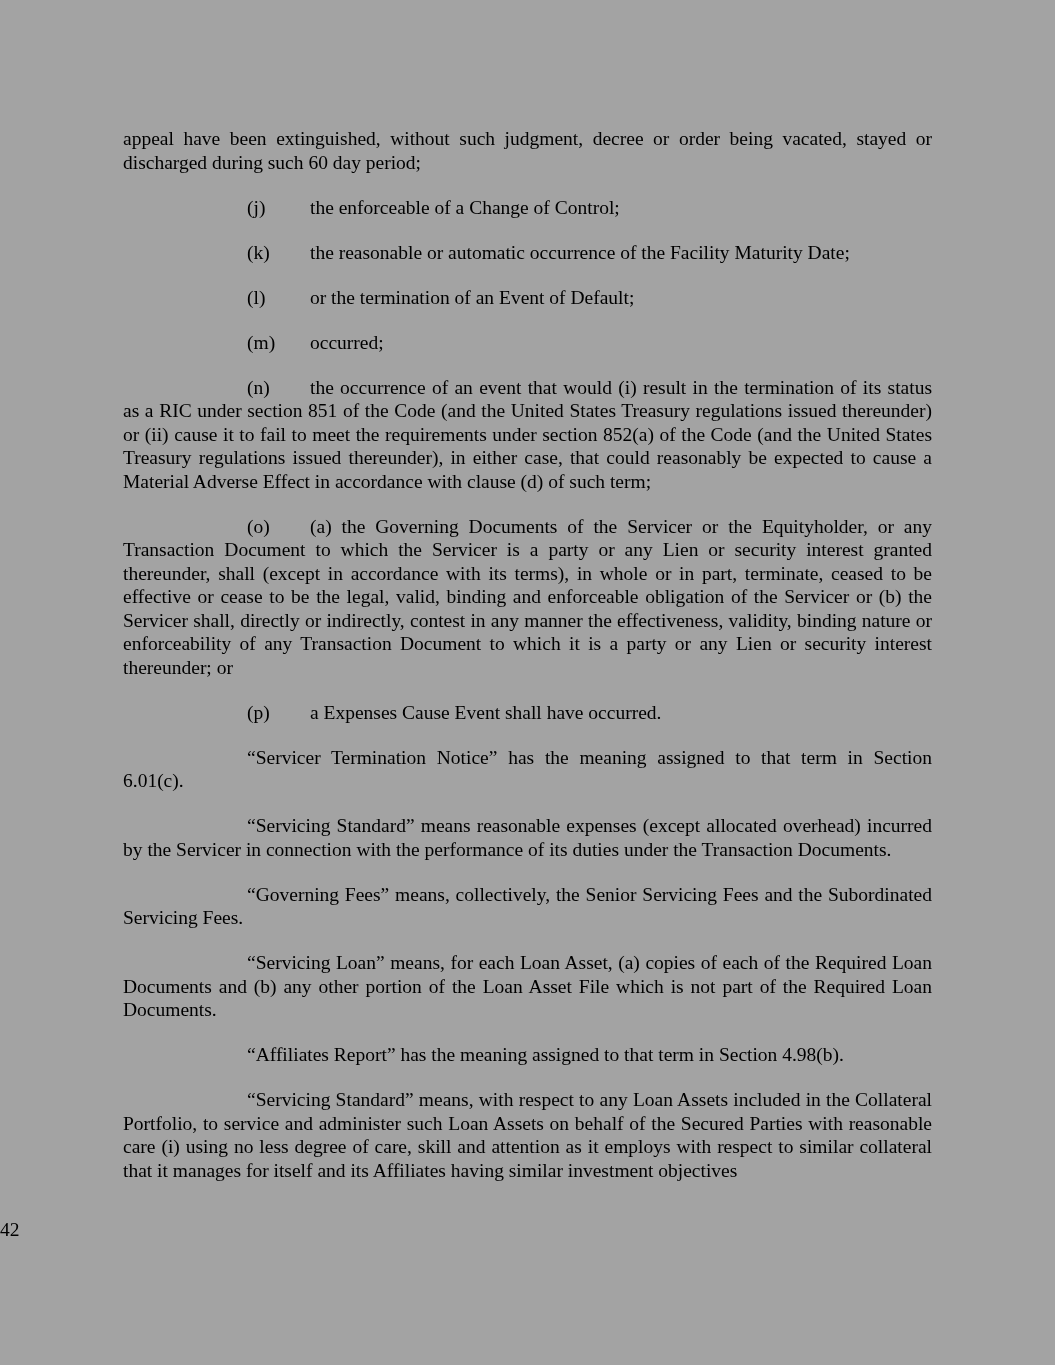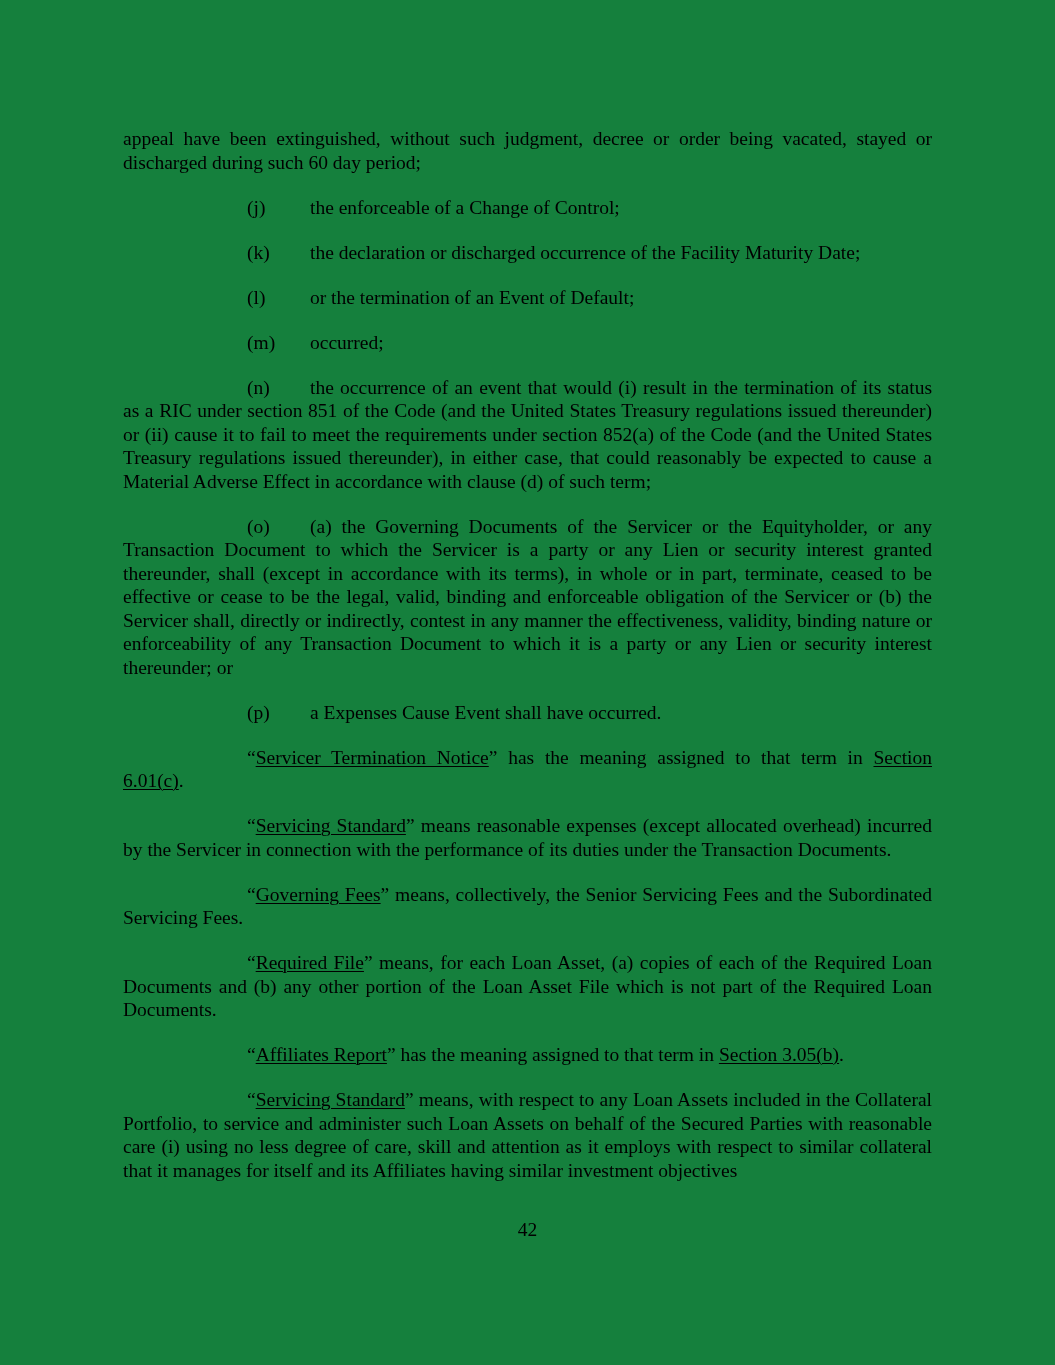--- a/index.html
+++ b/index.html
@@ -4,21 +4,21 @@
 <style>
   html, body {
     margin: 0;
     padding: 0;
     background: #ffffff;
   }
   .page {
     position: relative;
     width: 1055px;
     height: 1365px;
-    background: #15803d;
+    background: #a3a3a3;
     font-family: "Liberation Serif", "DejaVu Serif", serif;
     font-size: 19.5px;
     line-height: 23.5px;
     color: #000000;
     overflow: hidden;
   }
   .content {
     position: absolute;
     left: 123px;
     top: 127px;
@@ -31,62 +31,60 @@
   }
   p.indent {
     text-indent: 124px;
   }
   .label {
     display: inline-block;
     width: 63px;
     text-indent: 0;
   }
   .u {
-    text-decoration: underline;
     text-decoration-thickness: 1px;
     text-underline-offset: 2px;
   }
   .page-number {
     position: absolute;
     top: 1218px;
     left: 0;
     width: 100%;
-    text-align: center;
   }
 </style>
 </head>
 <body>
 
 <div class="page">
   <div class="content">
 
     <p class="para"><span>appeal have been extinguished, without such judgment, decree or order being vacated, stayed or discharged during such 60 day period;</span></p>
 
     <p class="para indent"><span class="label">(j)</span><span>the enforceable of a Change of Control;</span></p>
 
-    <p class="para indent"><span class="label">(k)</span><span>the declaration or discharged occurrence of the Facility Maturity Date;</span></p>
+    <p class="para indent"><span class="label">(k)</span><span>the reasonable or automatic occurrence of the Facility Maturity Date;</span></p>
 
     <p class="para indent"><span class="label">(l)</span><span>or the termination of an Event of Default;</span></p>
 
     <p class="para indent"><span class="label">(m)</span><span>occurred;</span></p>
 
     <p class="para indent"><span class="label">(n)</span><span>the occurrence of an event that would (i) result in the termination of its status as a RIC under section 851 of the Code (and the United States Treasury regulations issued thereunder) or (ii) cause it to fail to meet the requirements under section 852(a) of the Code (and the United States Treasury regulations issued thereunder), in either case, that could reasonably be expected to cause a Material Adverse Effect in accordance with clause (d) of such term;</span></p>
 
     <p class="para indent"><span class="label">(o)</span><span>(a) the Governing Documents of the Servicer or the Equityholder, or any Transaction Document to which the Servicer is a party or any Lien or security interest granted thereunder, shall (except in accordance with its terms), in whole or in part, terminate, ceased to be effective or cease to be the legal, valid, binding and enforceable obligation of the Servicer or (b) the Servicer shall, directly or indirectly, contest in any manner the effectiveness, validity, binding nature or enforceability of any Transaction Document to which it is a party or any Lien or security interest thereunder; or</span></p>
 
     <p class="para indent"><span class="label">(p)</span><span>a Expenses Cause Event shall have occurred.</span></p>
 
     <p class="para indent"><span>“</span><span class="u">Servicer Termination Notice</span><span>” has the meaning assigned to that term in </span><span class="u">Section 6.01(c)</span><span>.</span></p>
 
     <p class="para indent"><span>“</span><span class="u">Servicing Standard</span><span>” means reasonable expenses (except allocated overhead) incurred by the Servicer in connection with the performance of its duties under the Transaction Documents.</span></p>
 
     <p class="para indent"><span>“</span><span class="u">Governing Fees</span><span>” means, collectively, the Senior Servicing Fees and the Subordinated Servicing Fees.</span></p>
 
-    <p class="para indent"><span>“</span><span class="u">Required File</span><span>” means, for each Loan Asset, (a) copies of each of the Required Loan Documents and (b) any other portion of the Loan Asset File which is not part of the Required Loan Documents.</span></p>
+    <p class="para indent"><span>“</span><span class="u">Servicing Loan</span><span>” means, for each Loan Asset, (a) copies of each of the Required Loan Documents and (b) any other portion of the Loan Asset File which is not part of the Required Loan Documents.</span></p>
 
-    <p class="para indent"><span>“</span><span class="u">Affiliates Report</span><span>” has the meaning assigned to that term in </span><span class="u">Section 3.05(b)</span><span>.</span></p>
+    <p class="para indent"><span>“</span><span class="u">Affiliates Report</span><span>” has the meaning assigned to that term in </span><span class="u">Section 4.98(b)</span><span>.</span></p>
 
     <p class="para indent"><span>“</span><span class="u">Servicing Standard</span><span>” means, with respect to any Loan Assets included in the Collateral Portfolio, to service and administer such Loan Assets on behalf of the Secured Parties with reasonable care (i) using no less degree of care, skill and attention as it employs with respect to similar collateral that it manages for itself and its Affiliates having similar investment objectives</span></p>
 
   </div>
 
   <div class="page-number">42</div>
 </div>
 
 </body></html>

